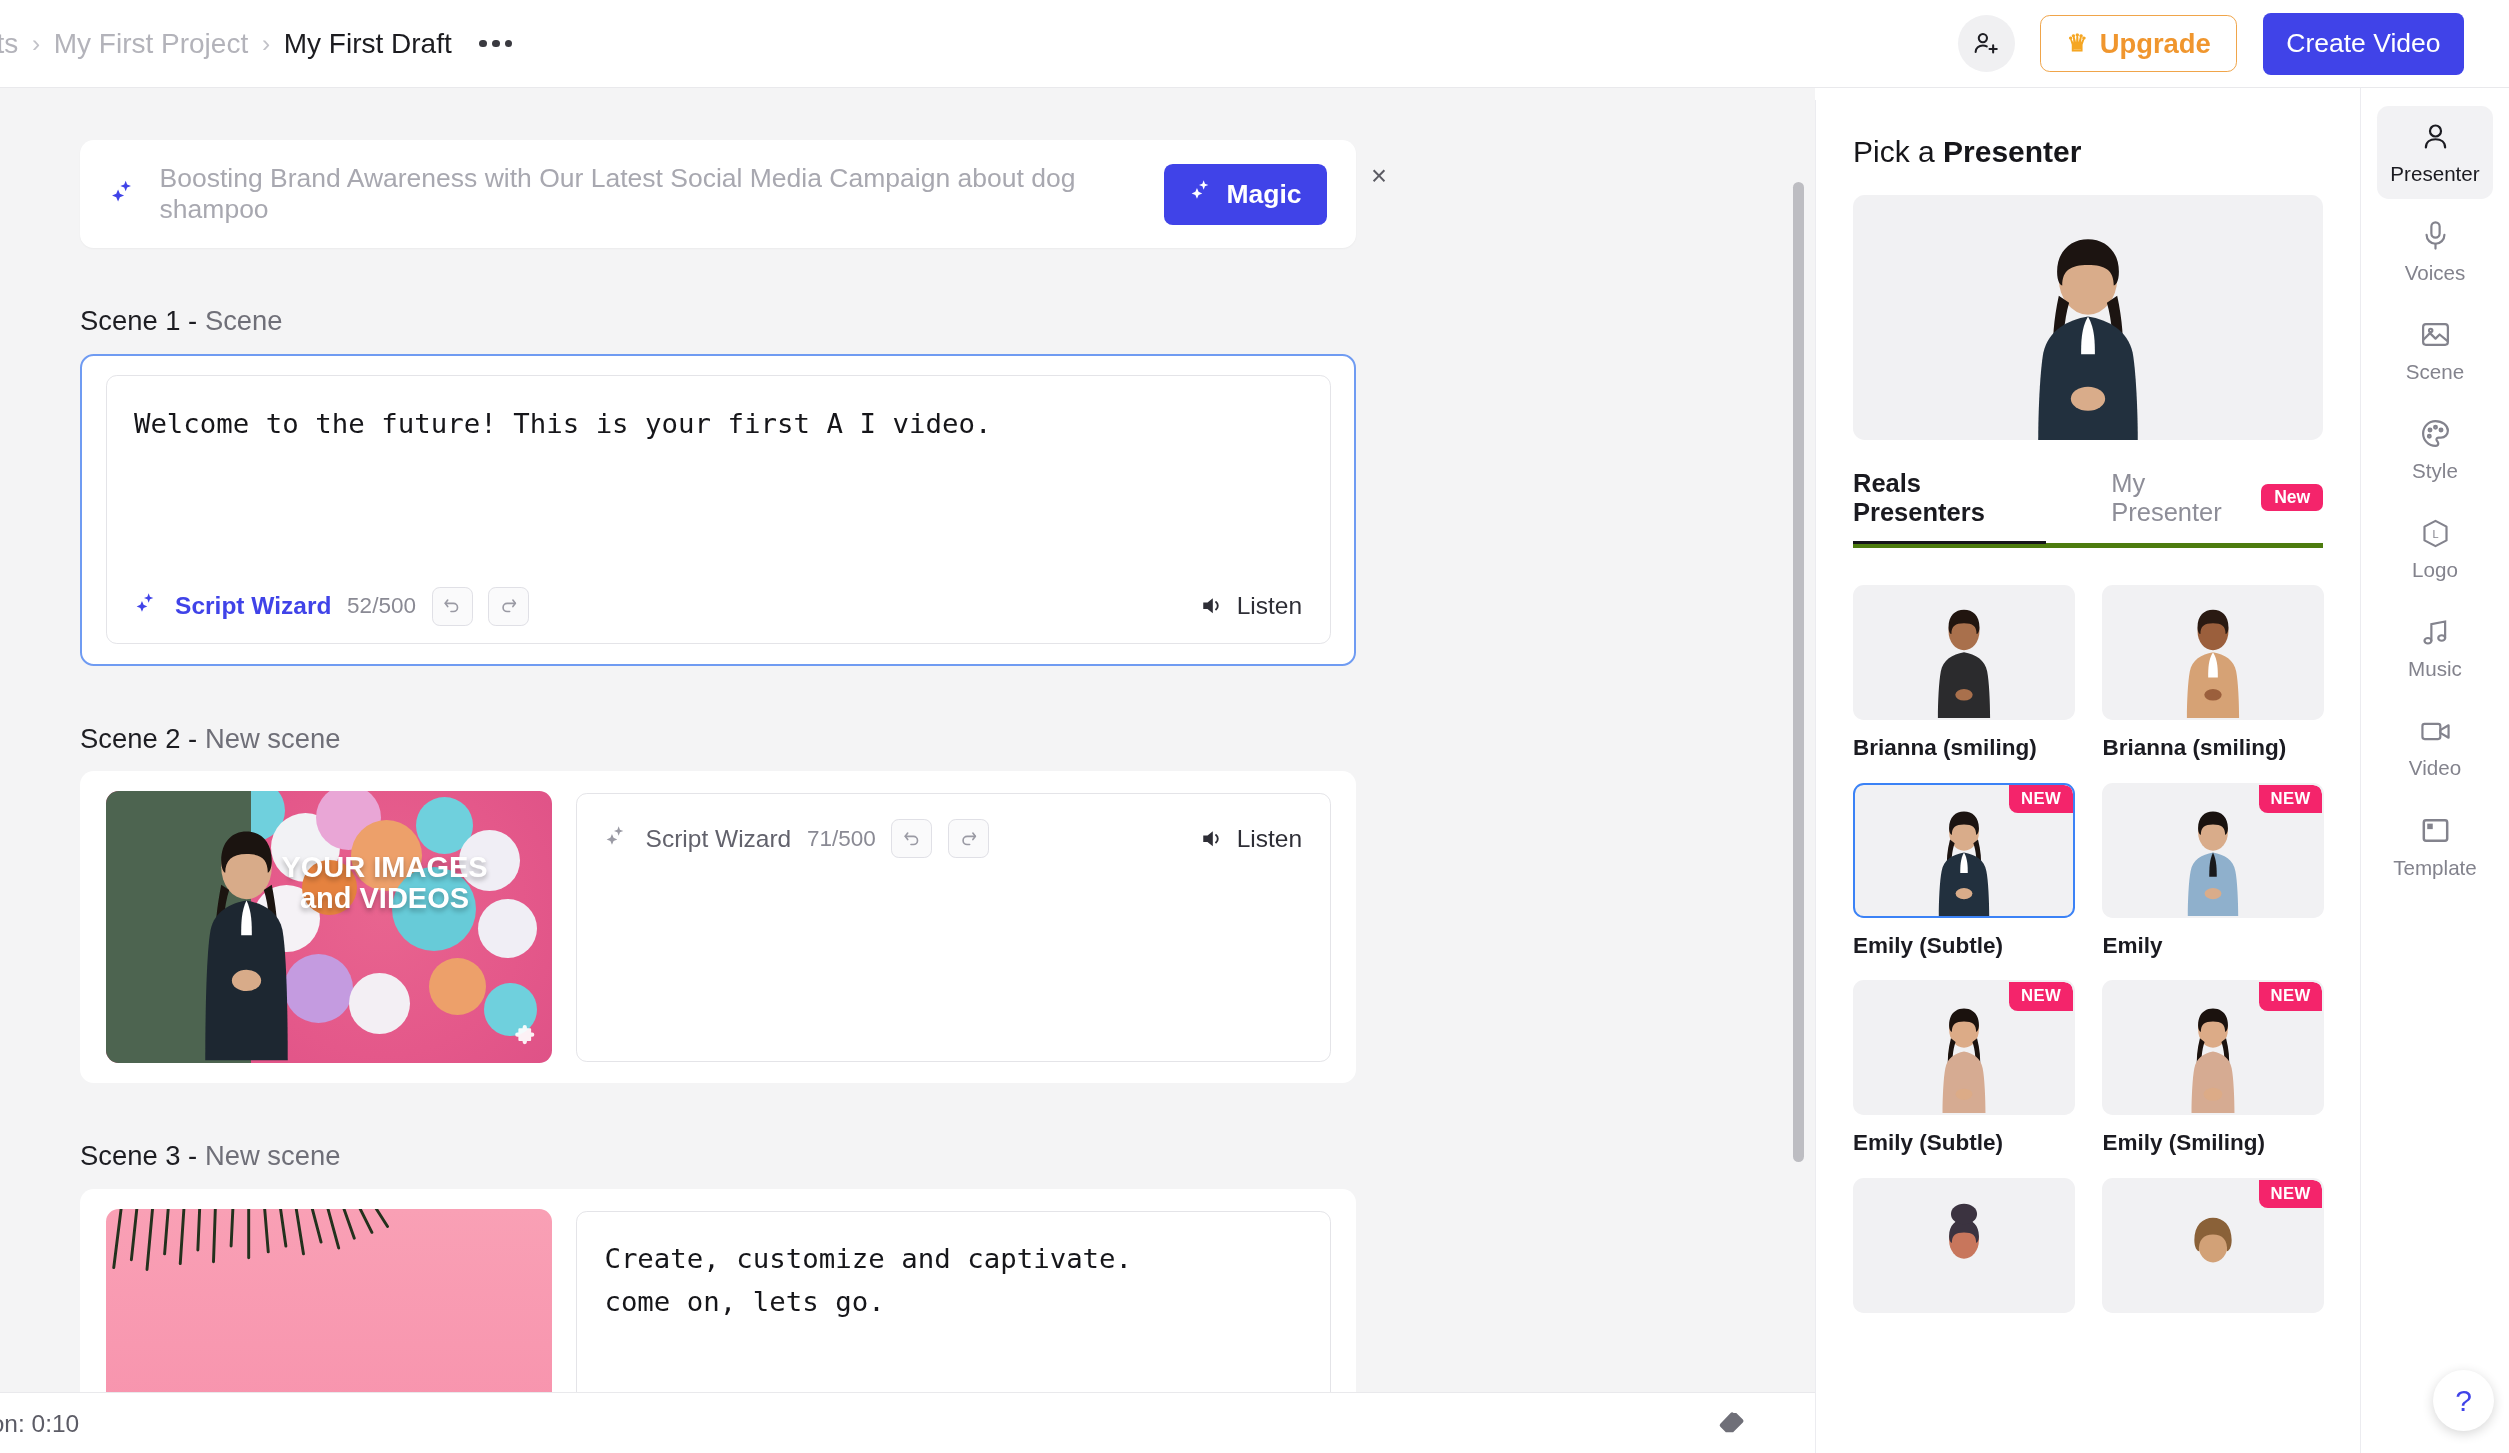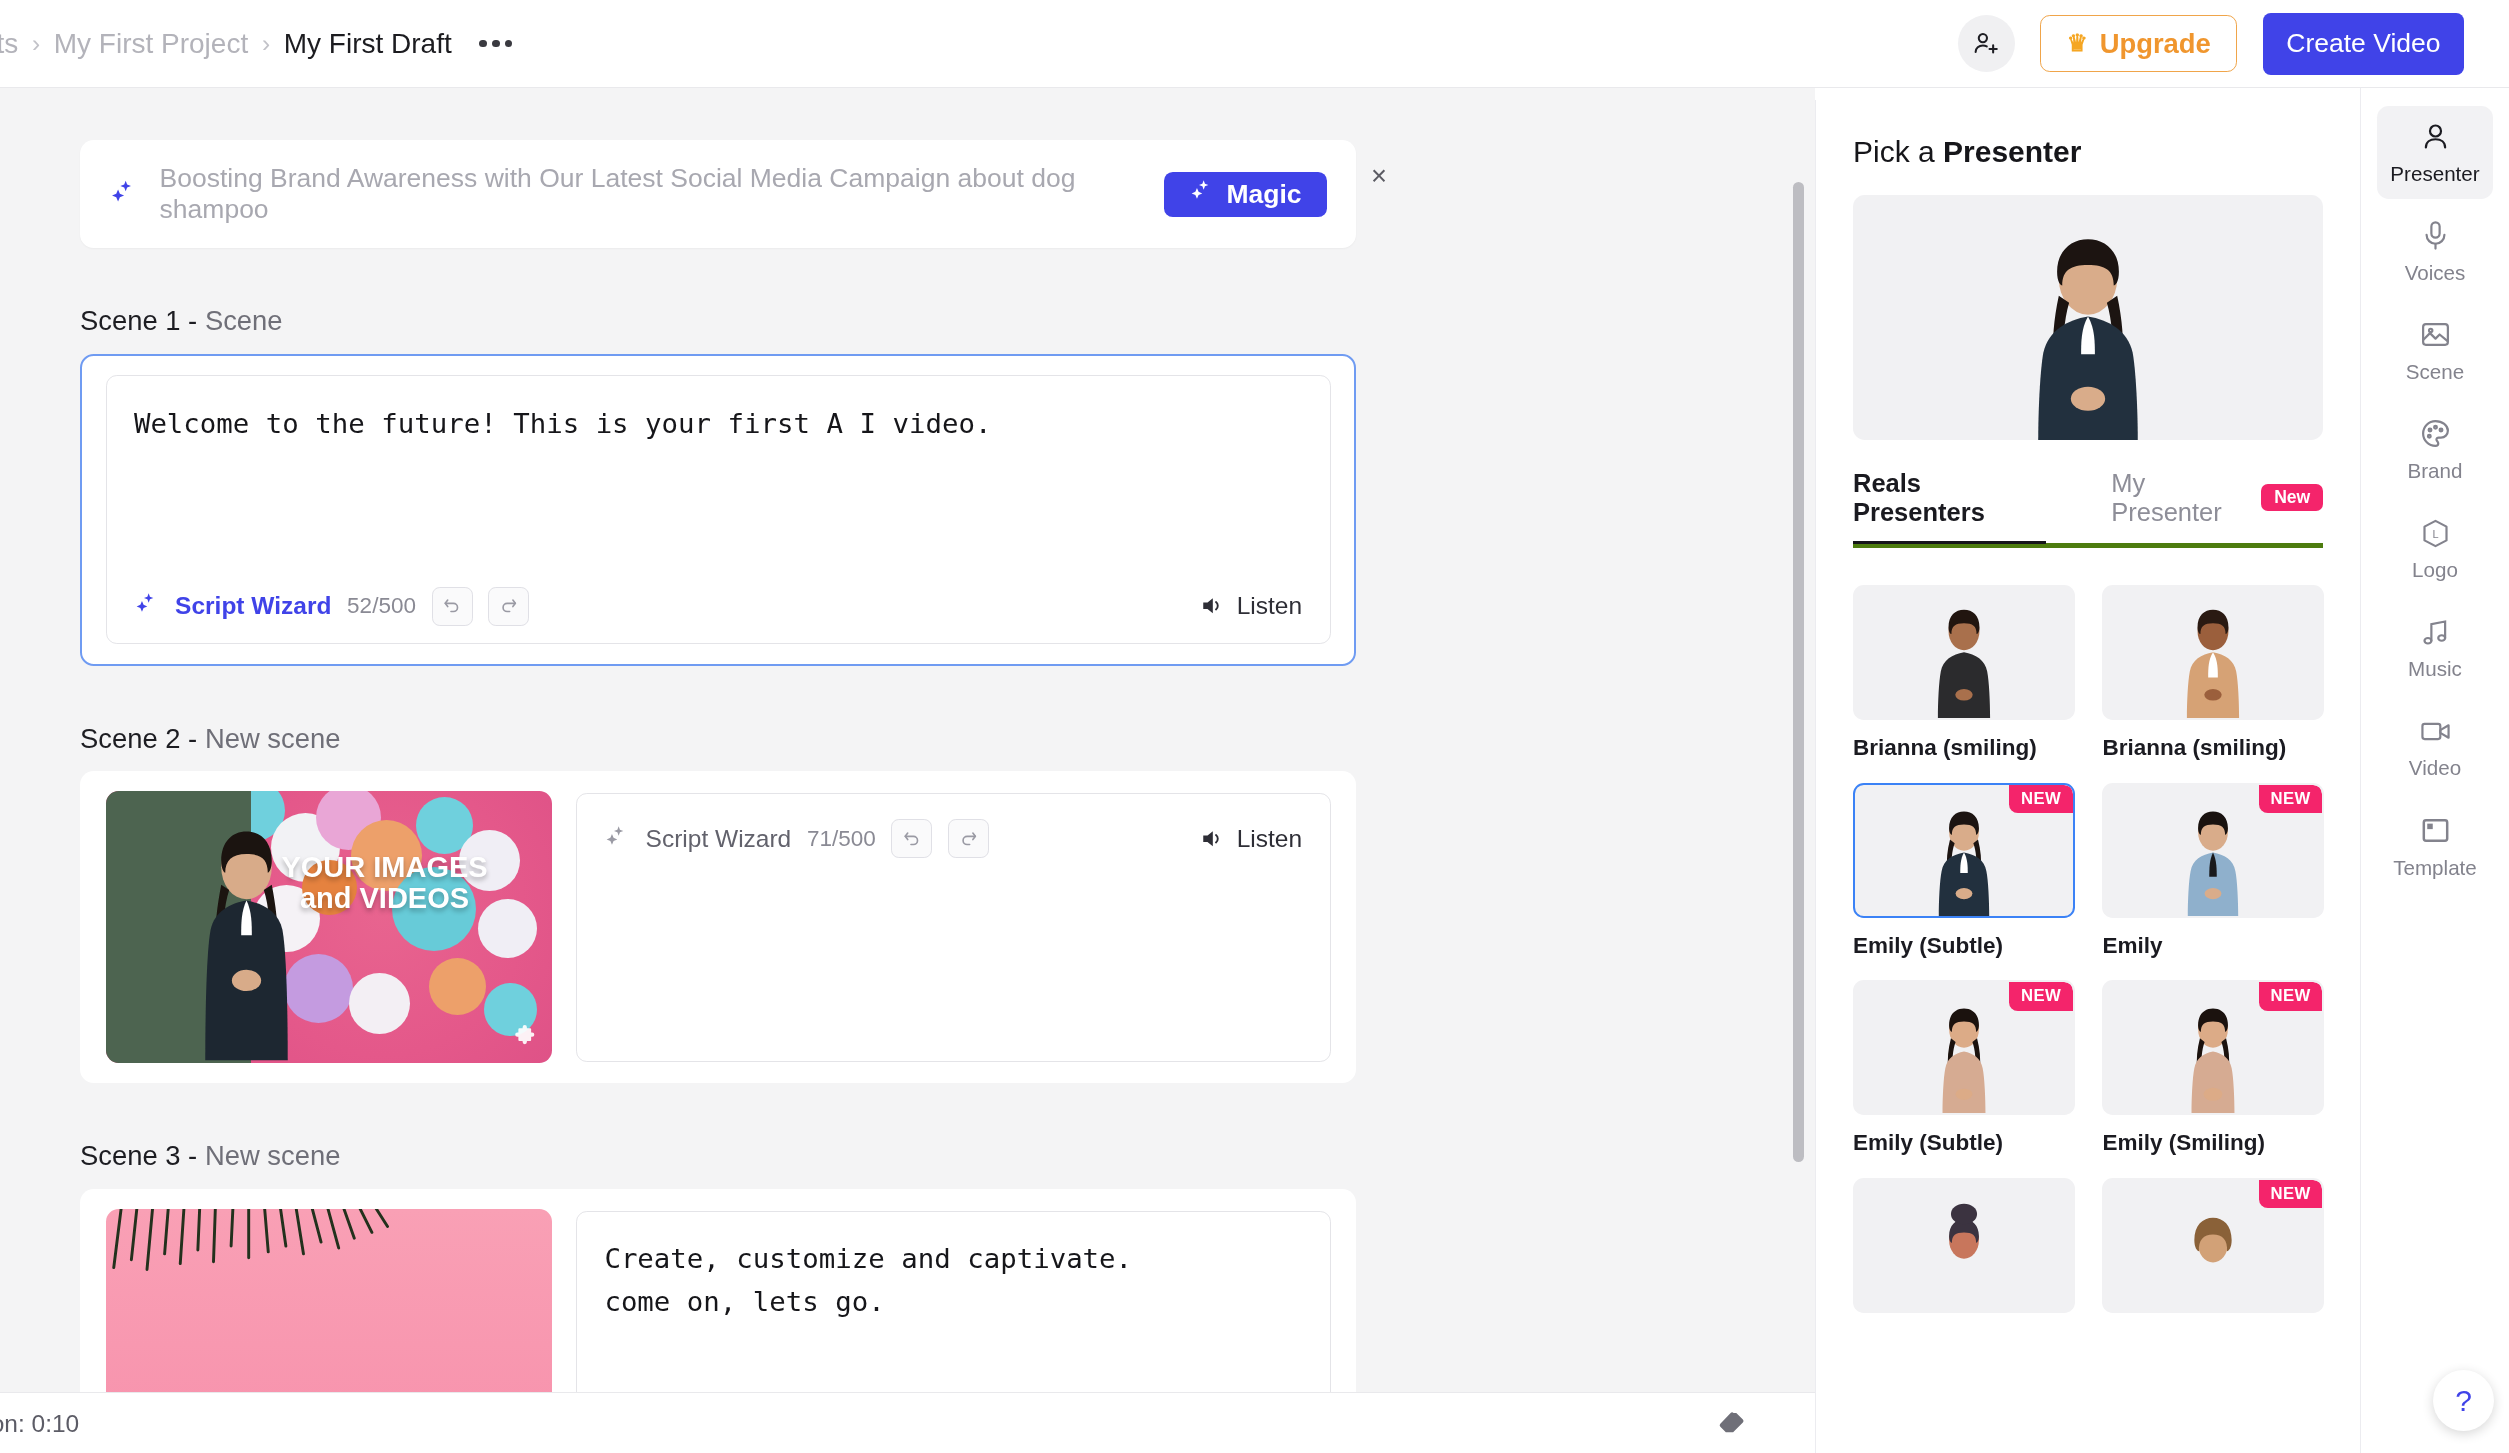--- a/index.html
+++ b/index.html
@@ -54,21 +54,21 @@
 
   .magic-bar {
     margin-top: 52px; width: 1276px; height: 108px; background: #fff; border-radius: 13.7px;
     display: flex; align-items: center; padding: 0 29px 0 29px; position: relative;
     box-shadow: 0 1px 2px rgba(0,0,0,.04);
   }
   .magic-bar .sparkle { margin-right: 21.6px; flex: 0 0 auto; }
   .magic-placeholder { font-size: 26.5px; color: #a8a8b0; flex: 1 1 auto; }
   .btn-magic {
     display: flex; align-items: center; gap: 11.8px;
-    height: 45px; padding: 0 25.5px; background: #4043e8; color: #fff;
+    height: 61px; padding: 0 25.5px; background: #4043e8; color: #fff;
     border-radius: 8.8px; font-size: 26.5px; font-weight: 600; cursor: pointer; border: none;
     font-family: inherit;
   }
   .magic-close {
     position: absolute; right: -31px; top: 21.6px; font-size: 27.4px; color: #5b5b63; cursor: pointer;
     line-height: 1;
   }
 
   .scene-label { margin-top: 57px; font-size: 27.4px; color: #2a2a30; }
   .scene-label .sub { color: #6f6f78; }
@@ -587,21 +587,21 @@
     </div>
 
     <div class="rail-item">
       <svg width="33" height="33" viewBox="0 0 24 24" fill="none" stroke="#83838d" stroke-width="1.6">
         <path d="M12 3a9 9 0 1 0 0 18c1.4 0 2-.8 2-1.7 0-1.5-1.3-1.8-1.3-2.9 0-.8.7-1.4 1.6-1.4H16a5 5 0 0 0 5-5c0-3.9-4-7-9-7z"></path>
         <circle cx="8" cy="9.5" r="1"></circle>
           <circle cx="12" cy="7.5" r="1"></circle>
           <circle cx="16" cy="9.5" r="1"></circle>
           <circle cx="7.5" cy="14" r="1"></circle>
       </svg>
-      <span class="rail-label">Brand</span>
+      <span class="rail-label">Style</span>
     </div>
 
     <div class="rail-item">
       <svg width="33" height="33" viewBox="0 0 24 24" fill="none" stroke="#83838d" stroke-width="1.6" stroke-linejoin="round">
         <path d="M12 2.8 20 7v10l-8 4.2L4 17V7z"></path>
         <text x="12" y="15.5" font-size="8" fill="#83838d" stroke="none" text-anchor="middle" font-family="Liberation Sans">L</text>
       </svg>
       <span class="rail-label">Logo</span>
     </div>
 

